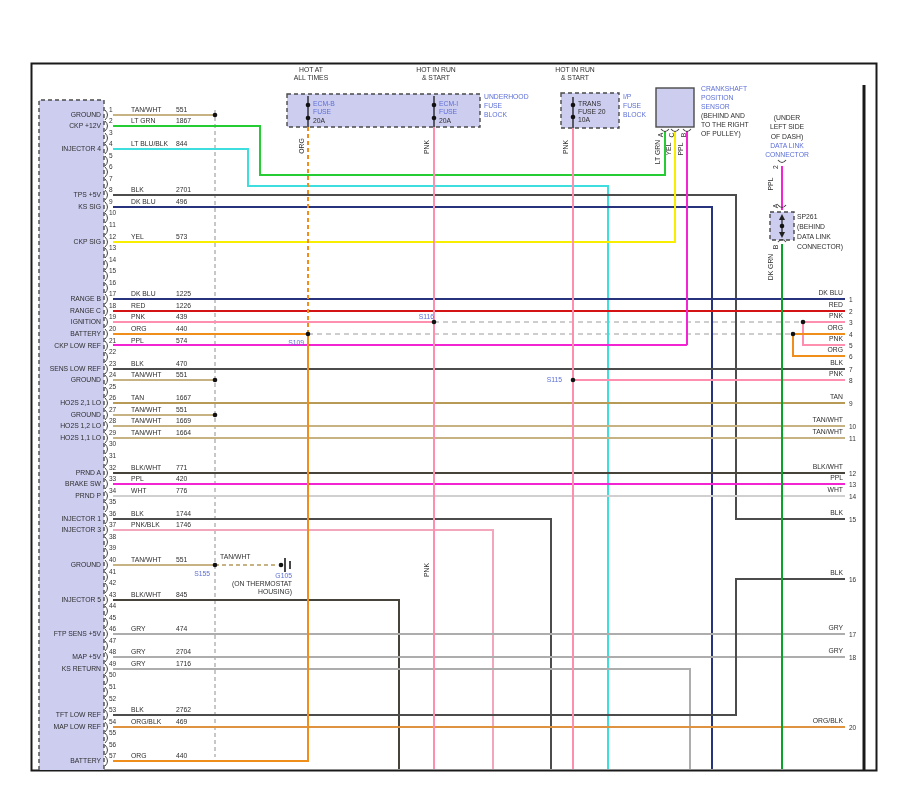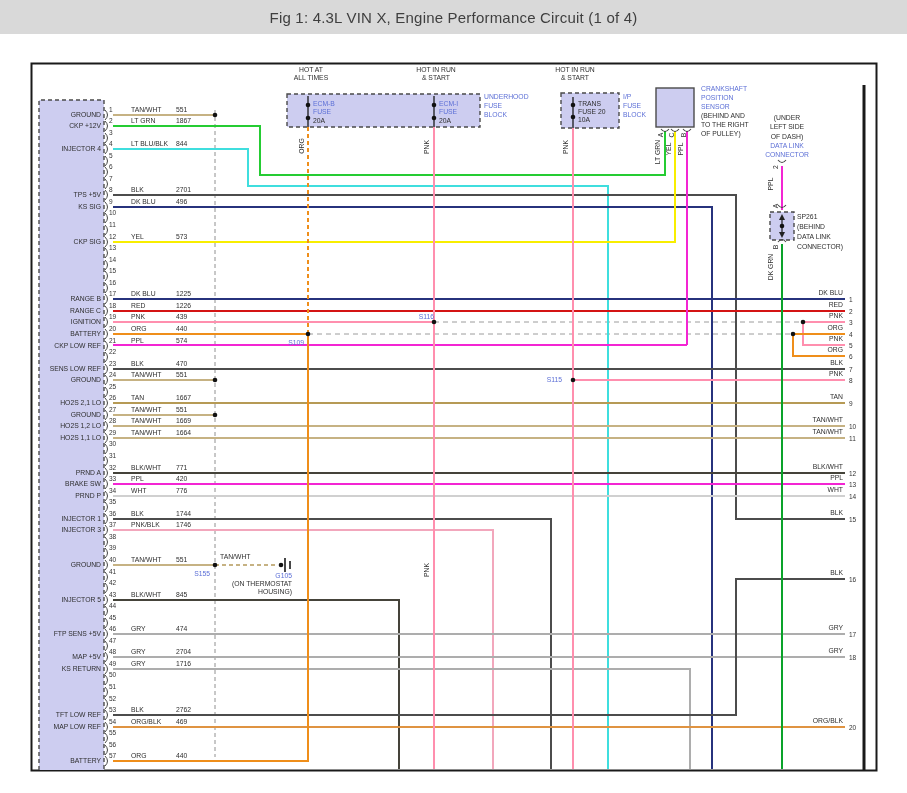--- a/index.html
+++ b/index.html
@@ -20,23 +20,20 @@
     white-space:pre-line;
   }
   .blue{color:#5c6fd6;}
   .rot{transform:rotate(-90deg);text-align:center;height:10px;line-height:10px;}
   .num{font-size:6.5px;color:#333;}
 </style>
 </head>
 <body>
 
 <div id="diagram">
-  <div class="titlebar">
-    <span>Fig 1: 4.3L VIN X, Engine Performance Circuit (1 of 4)</span>
-  </div>
   <svg id="wire-svg" width="907" height="793">
       <rect x="31.5" y="63.5" width="845" height="707" fill="none" stroke="#1a1a1a" stroke-width="2"></rect>
       <path d="M39,770 L39,100 L104,100 L104,770" fill="#cdcdf0" stroke="#4a4a4a" stroke-width="1.4" stroke-dasharray="4,3"></path>
       <rect x="287" y="94" width="193" height="33" fill="#cdcdf0" stroke="#4a4a4a" stroke-width="1.4" stroke-dasharray="4,3"></rect>
       <rect x="561" y="93" width="58" height="35" fill="#cdcdf0" stroke="#4a4a4a" stroke-width="1.4" stroke-dasharray="4,3"></rect>
       <rect x="656" y="88" width="38" height="39" fill="#cdcdf0" stroke="#4a4a4a" stroke-width="1.4" stroke-dasharray="none"></rect>
       <rect x="770" y="212" width="24" height="28" fill="#cdcdf0" stroke="#4a4a4a" stroke-width="1.4" stroke-dasharray="4,3"></rect>
       <polyline points="215,110 215,757" fill="none" stroke="#909090" stroke-width="1" stroke-dasharray="4,3"></polyline>
       <polyline points="434,322 803,322" fill="none" stroke="#9c9c9c" stroke-width="1" stroke-dasharray="5,4"></polyline>
       <polyline points="308,334 793,334" fill="none" stroke="#9c9c9c" stroke-width="1" stroke-dasharray="5,4"></polyline>

